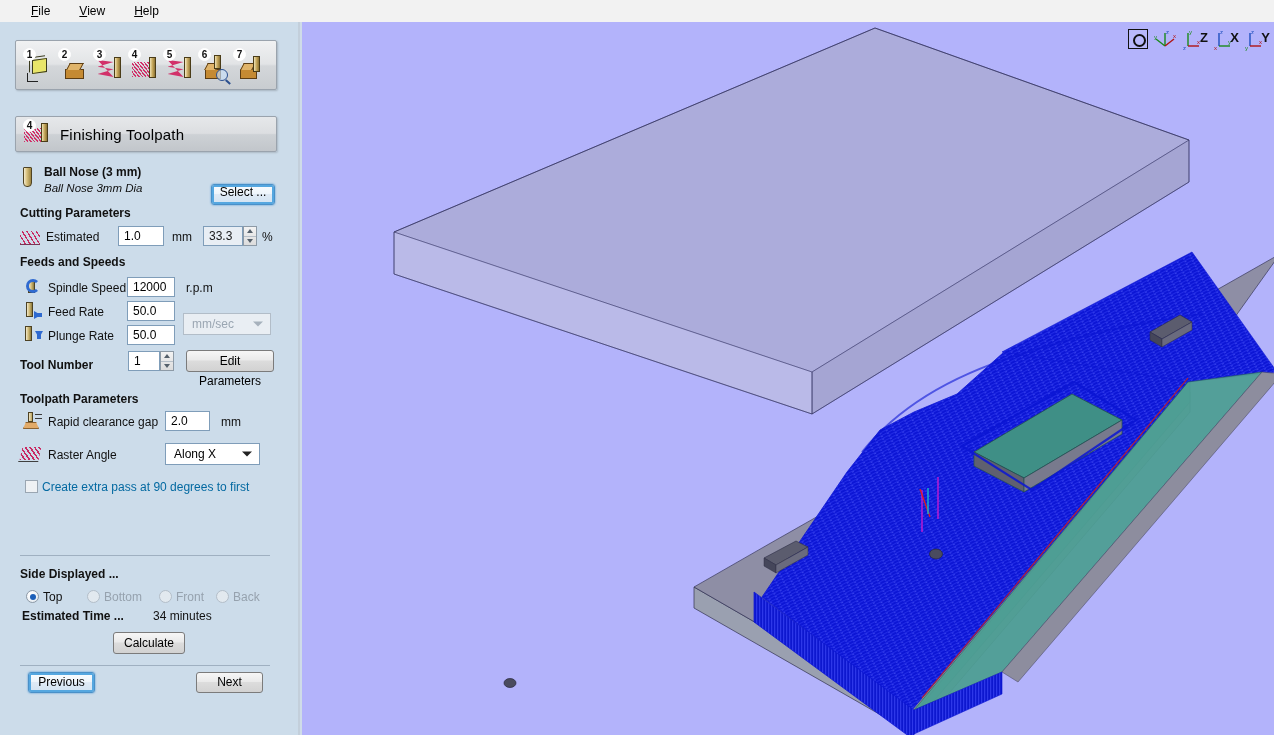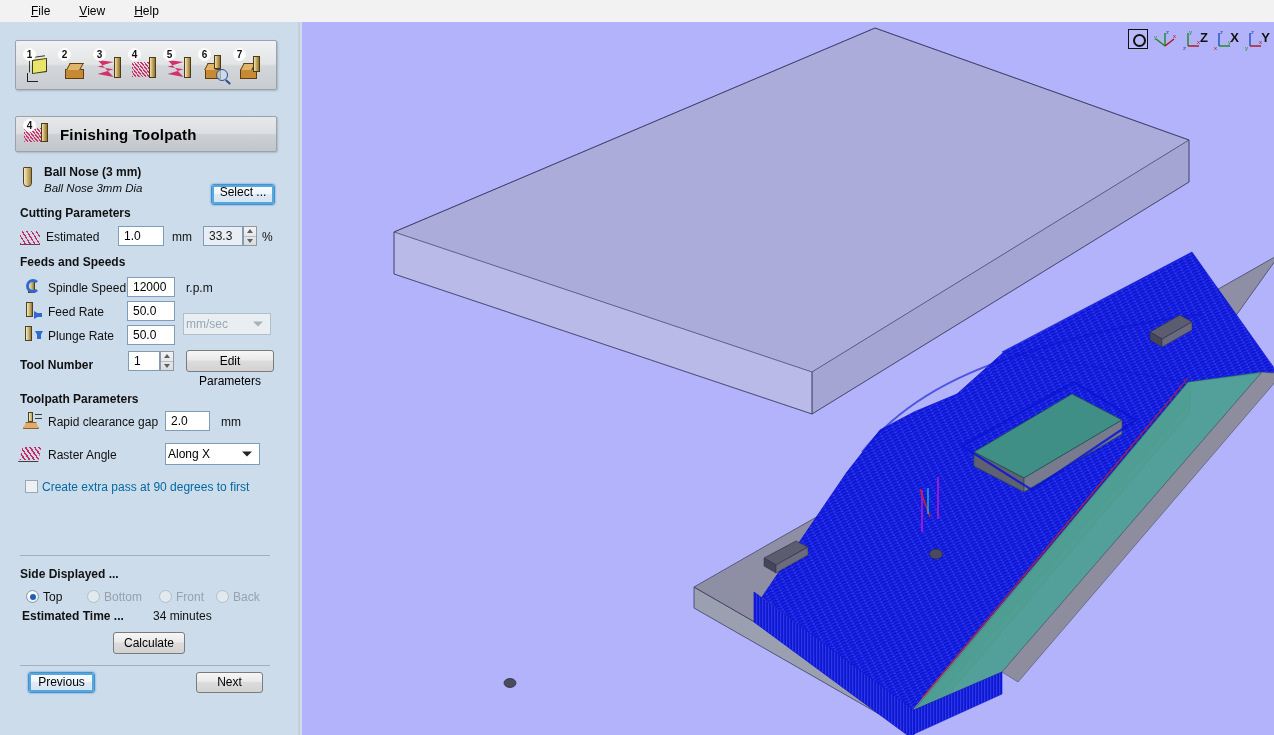--- a/index.html
+++ b/index.html
@@ -108,21 +108,21 @@
 
   
   .tp-header {
     position: absolute; left: 15px; top: 94px; width: 262px; height: 36px;
     background: linear-gradient(to bottom,#e6e8ea 0%,#dcdee1 48%,#cdd1d5 52%,#c2c6cb 100%);
     border: 1px solid #9aa3ad; border-radius: 2px;
     box-shadow: 1px 1px 2px rgba(0,0,0,0.16);
     display: flex; align-items: center; padding-left: 8px;
   }
   .tp-header .title {
-    font-size: 15px; font-weight: bold; color: #000; margin-left: 10px;
+    font-size: 15px; font-weight: normal; color: #000; margin-left: 10px;
     letter-spacing: .2px;
     text-align: center;
   }
 
   
   .tool-row { position: absolute; left: 20px; top: 142px; width: 258px; }
   .tool-icon-bit {
     position: absolute; left: 3px; top: 3px; width: 9px; height: 20px;
     background: linear-gradient(to right,#f3ebcf 0%,#d9c27f 40%,#9c8440 100%);
     border: 1px solid #4f4324; border-radius: 1px 1px 4px 4px;
@@ -220,21 +220,21 @@
     background: repeating-linear-gradient(48deg,#c92a63 0 1.4px,transparent 1.4px 3.4px);
     transform: skewX(-12deg);
   }
   .ic-raster:after {
     content:''; position:absolute; left:-1px; bottom:-2px; width:20px; height:1.4px; background:#3f3f3f;
   }
 
   .sel {
     position: absolute; height: 22px;
     background: #ffffff; border: 1px solid #7f9db9;
-    font-size: 12px; color: #000; line-height: 20px; padding-left: 2px;
+    font-size: 12px; color: #000; line-height: 20px; padding-left: 8px;
     cursor: pointer;
   }
   .sel.disabled { background: #e9eef3; color: #9aa6b2; border-color: #b2bdc8; cursor: default; }
   .sel .caret {
     position: absolute; right: 7px; top: 50%; transform: translateY(-50%);
     width: 0; height: 0; border-left: 5px solid transparent;
     border-right: 5px solid transparent; border-top: 5px solid #222;
   }
   .sel.disabled .caret { border-top-color: #a6b1bc; }
 

